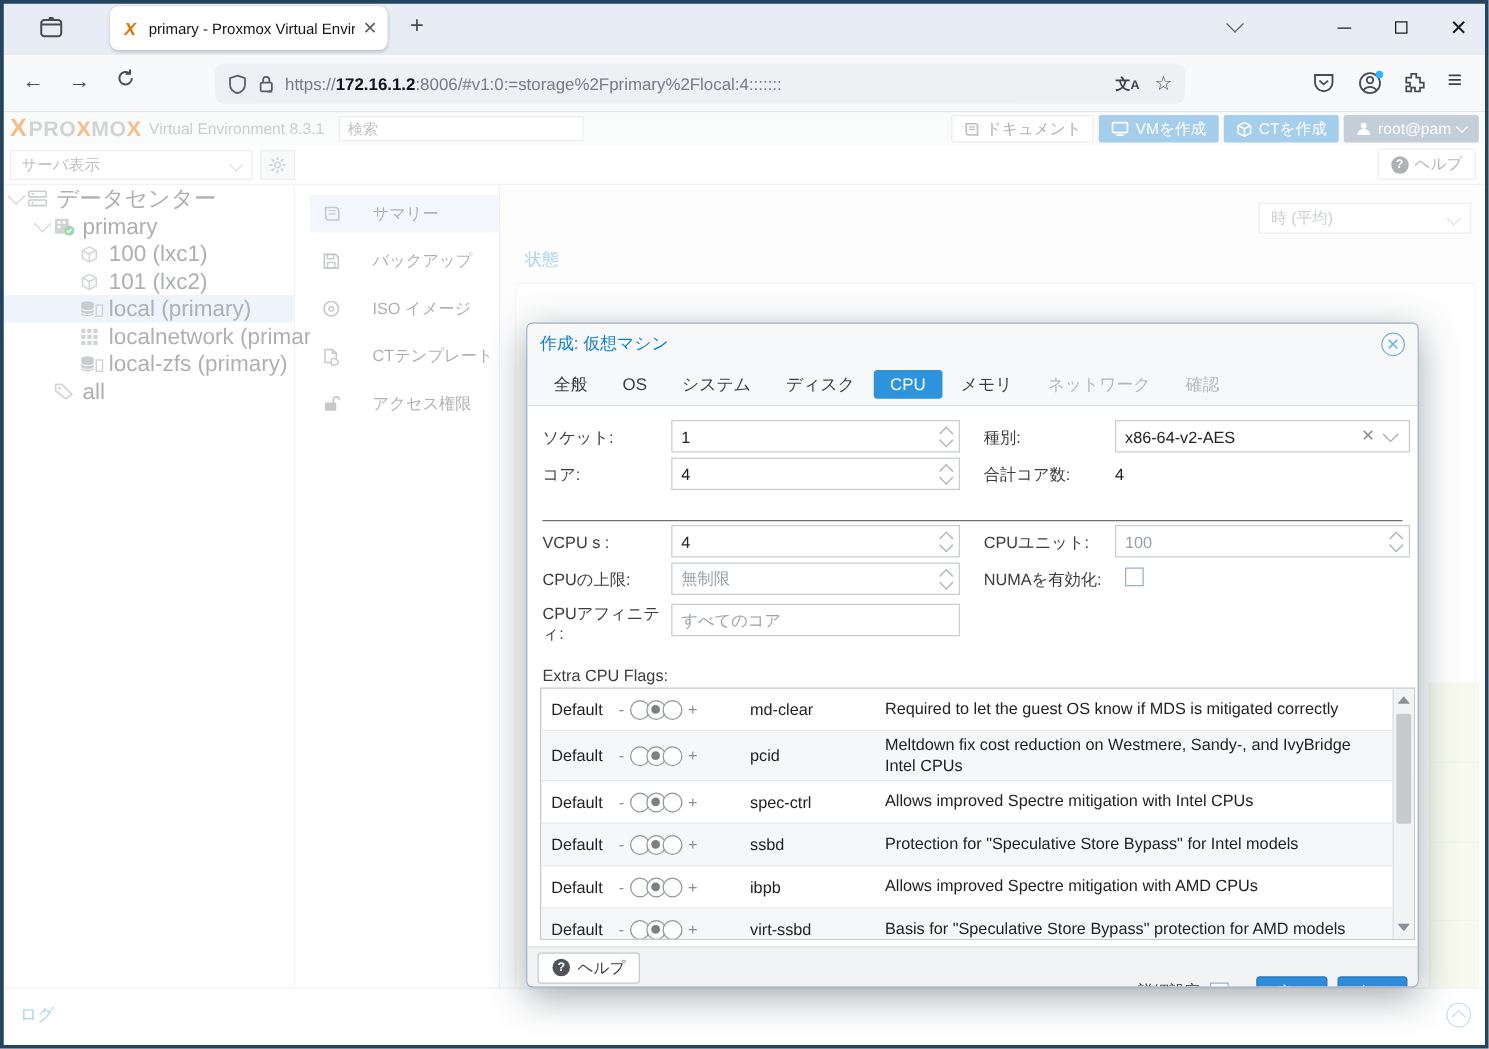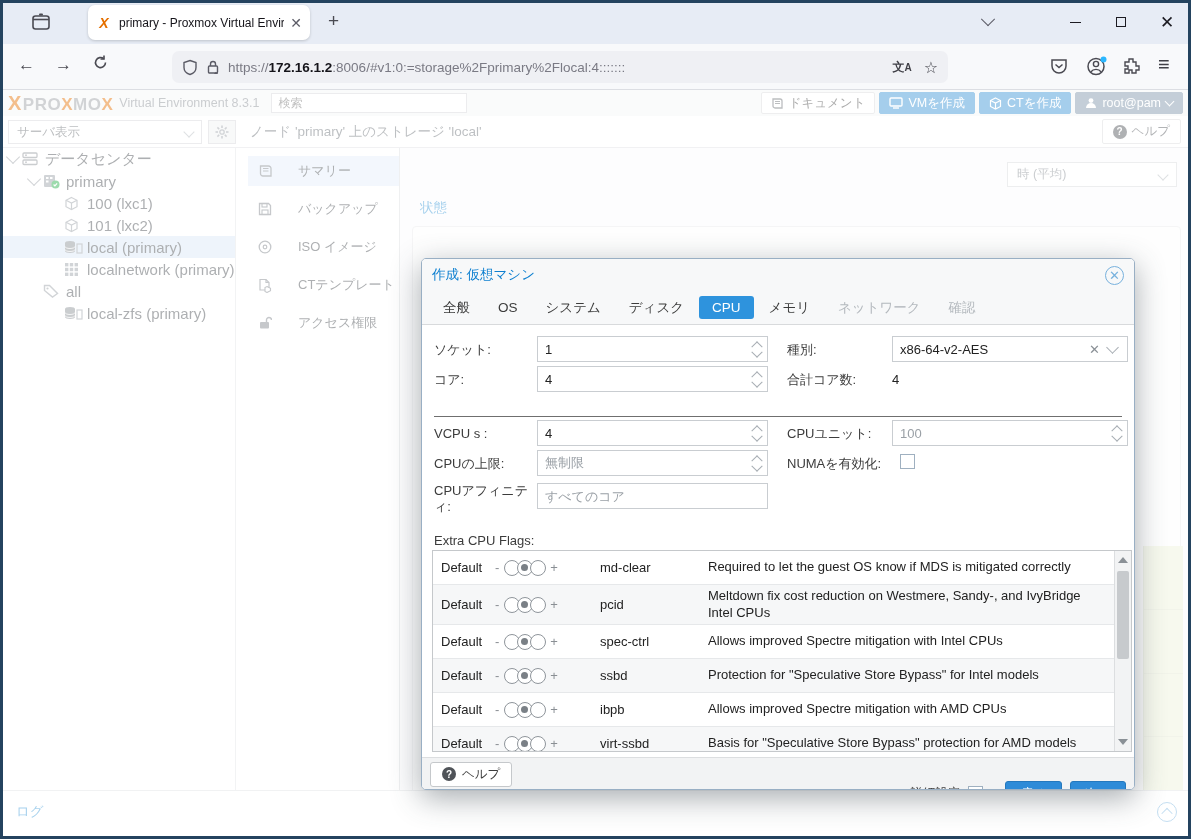--- a/index.html
+++ b/index.html
@@ -50,21 +50,21 @@
   .view-select { position:absolute; left:8px; top:4px; width:194px; height:24px; border:1px solid #d4d6d9; background:#fff; color:#6a6f74; font-size:12.5px; line-height:22px; padding:0 8px; }
   .view-select .dd { position:absolute; right:7px; top:8px; }
   .gear-btn { position:absolute; left:208px; top:4px; width:28px; height:24px; background:#f0f1f2; border:1px solid #d4d6d9; display:flex; align-items:center; justify-content:center; color:#9aa0a6; }
   .crumb { position:absolute; left:250px; top:7px; font-size:13.5px; color:#6e747a; }
   .help-top { position:absolute; right:10px; top:3px; height:25px; display:flex; align-items:center; gap:5px; padding:0 10px; background:#fff; border:1px solid #d9dadc; border-radius:2px; color:#55595e; font-size:12.5px; }
 
   .qmark { width:14px; height:14px; border-radius:50%; background:#4f5358; color:#fff; font-size:10px; font-weight:bold; display:inline-flex; align-items:center; justify-content:center; }
 
   
   #tree { position:absolute; left:0; top:58px; width:236px; bottom:49px; background:#fff; border-right:1px solid #e2e4e7; }
-  .tnode { height:22px; display:flex; align-items:center; font-size:15px; color:#4a4f54; white-space:nowrap; }
+  .tnode { height:22px; display:flex; align-items:center; font-size:18px; color:#4a4f54; white-space:nowrap; }
   .tnode.sel { background:#d9e7f5; }
   .tcaret { width:10px; height:10px; margin-right:4px; border-right:1.4px solid #9aa0a6; border-bottom:1.4px solid #9aa0a6; transform:rotate(45deg); margin-top:-5px; flex:none; }
   .tnode .ic { width:18px; margin-right:5px; flex:none; color:#8b9096; }
 
   
   #menu { position:absolute; left:248px; top:58px; width:152px; bottom:49px; background:#fff; border-right:1px solid #dcdee1; }
   .mitem { height:30px; margin-top:8px; display:flex; align-items:center; gap:24px; padding-left:10px; font-size:13px; color:#4a4f54; }
   .mitem.sel { background:#e4eefa; }
   .mitem .ic { width:16px; color:#80868c; }
 
@@ -277,21 +277,20 @@
               <line x1="0.5" y1="7" x2="3" y2="7"></line>
               <line x1="11" y1="7" x2="13.5" y2="7"></line>
               <line x1="2.4" y1="2.4" x2="4.2" y2="4.2"></line>
               <line x1="9.8" y1="9.8" x2="11.6" y2="11.6"></line>
               <line x1="11.6" y1="2.4" x2="9.8" y2="4.2"></line>
               <line x1="4.2" y1="9.8" x2="2.4" y2="11.6"></line>
             </g>
           </svg>
         </span>
     </div>
-    <span class="crumb">ノード 'primary' 上のストレージ 'local'</span>
     <div class="help-top">
       <span class="qmark">?</span>
       <span>ヘルプ</span>
     </div>
   </div>
 
   <div id="tree">
       <div class="tnode" style="padding-left: 8px;">
         <span class="tcaret"></span>
         <span class="ic">
@@ -362,41 +361,41 @@
               <rect x="5.8" y="5.8" width="3.4" height="3.4"></rect>
               <rect x="10.6" y="5.8" width="3.4" height="3.4"></rect>
               <rect x="1" y="10.6" width="3.4" height="3.4"></rect>
               <rect x="5.8" y="10.6" width="3.4" height="3.4"></rect>
               <rect x="10.6" y="10.6" width="3.4" height="3.4"></rect>
             </g>
           </svg>
         </span>
         <span>localnetwork (primary)</span>
       </div>
-      <div class="tnode" style="padding-left: 29px;">
-        <span style="width:14px;flex:none"></span>
-        <span class="ic">
-          <svg width="16" height="14" viewBox="0 0 16 14">
-            <path d="M1.5 6.5V1.5h5l8 8-5 3.5z" fill="none" stroke="#9aa0a6" stroke-width="1.4"></path>
-            <circle cx="4.5" cy="4.5" r="1.1" fill="#9aa0a6"></circle>
-          </svg>
-        </span>
-        <span>all</span>
-      </div>
       <div class="tnode" style="padding-left: 50px;">
         <span style="width:14px;flex:none"></span>
         <span class="ic">
           <svg width="19" height="15" viewBox="0 0 19 15">
             <ellipse cx="6" cy="3" rx="5" ry="2" fill="#8b9096"></ellipse>
             <path d="M1 3v8c0 1.1 2.2 2 5 2s5-.9 5-2V3" fill="#8b9096"></path>
             <path d="M1 6.5c0 1.1 2.2 2 5 2s5-.9 5-2M1 9.5c0 1.1 2.2 2 5 2s5-.9 5-2" stroke="#fff" stroke-width=".8" fill="none"></path>
             <rect x="13" y="4" width="5" height="9" fill="none" stroke="#9aa0a6" stroke-width="1.2"></rect>
           </svg>
         </span>
         <span>local-zfs (primary)</span>
+      </div>
+      <div class="tnode" style="padding-left: 29px;">
+        <span style="width:14px;flex:none"></span>
+        <span class="ic">
+          <svg width="16" height="14" viewBox="0 0 16 14">
+            <path d="M1.5 6.5V1.5h5l8 8-5 3.5z" fill="none" stroke="#9aa0a6" stroke-width="1.4"></path>
+            <circle cx="4.5" cy="4.5" r="1.1" fill="#9aa0a6"></circle>
+          </svg>
+        </span>
+        <span>all</span>
       </div>
     </div>
   <div id="menu">
       <div class="mitem sel">
         <span class="ic">
           <svg width="15" height="14" viewBox="0 0 15 14">
             <path d="M2.5 2h8a2.5 2.5 0 0 1 2.5 2.5V12H5a2.5 2.5 0 0 1-2.5-2.5z" fill="none" stroke="#80868c" stroke-width="1.3"></path>
             <path d="M5 4.5h5.5M5 7h5.5" stroke="#80868c" stroke-width="1"></path>
           </svg>
         </span>

